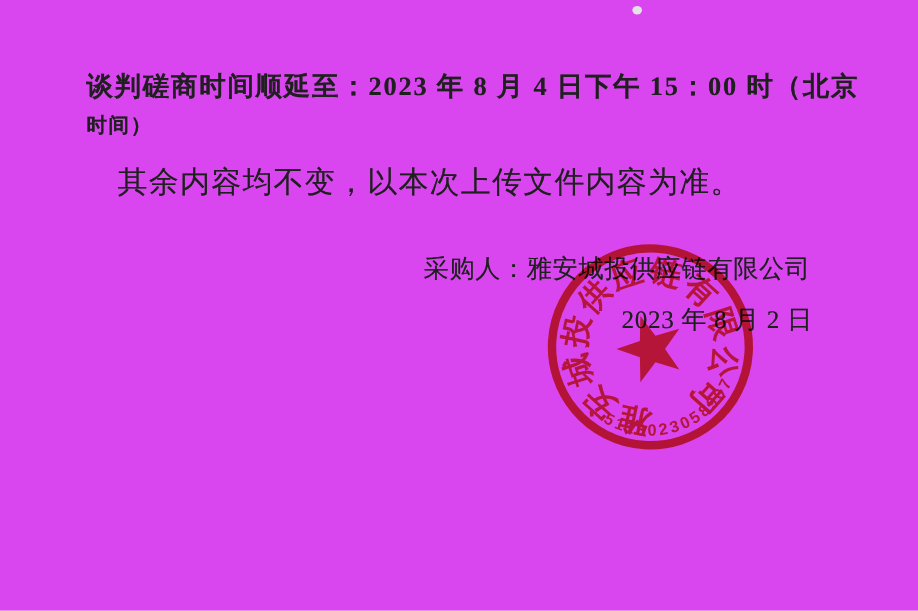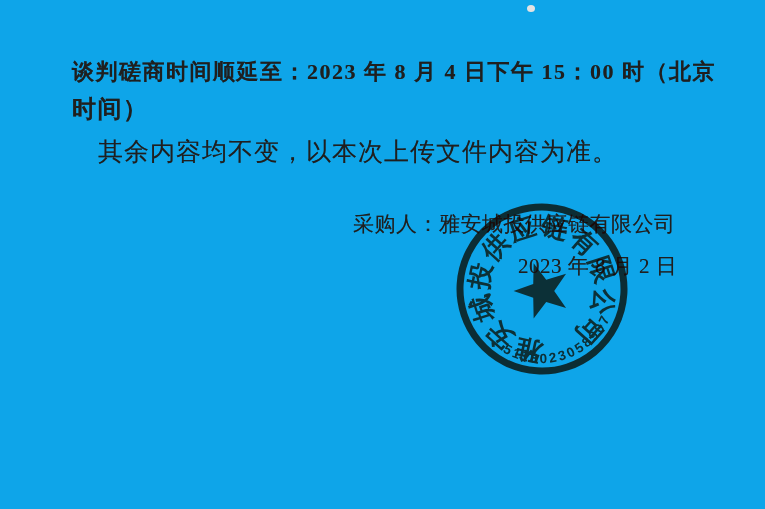--- a/index.html
+++ b/index.html
@@ -3,34 +3,34 @@
 <meta charset="utf-8">
 <style>
   html, body { margin: 0; padding: 0; }
   body {
     width: 765px; height: 509px;
     background: #ffffff;
     position: relative;
     overflow: hidden;
     font-family: "Liberation Serif", "DejaVu Serif", serif;
   }
-  .page { position: absolute; inset: 0; background: #0ea5e9; padding-left: 16px; }
+  .page { position: absolute; inset: 0; background: #d946ef; padding-left: 16px; }
   .doc-line {
     position: absolute;
     color: #1f1f1f;
     white-space: pre;
     text-shadow: 0 0 0.5px rgba(40,40,40,0.55);
   }
   .line-heading {
     left: 72px; top: 57px;
     font-size: 22px; font-weight: bold; letter-spacing: 1.5px;
   }
   .line-heading2 {
     left: 72px; top: 93px;
-    font-size: 24px; font-weight: bold; letter-spacing: 1.5px;
+    font-size: 17px; font-weight: bold; letter-spacing: 1.5px;
   }
   .line-body {
     left: 98px; top: 135px;
     font-size: 25px; font-weight: normal; letter-spacing: 1px;
   }
   .line-purchaser {
     left: 353px; top: 210px;
     font-size: 21px; font-weight: normal; letter-spacing: 0.5px;
   }
   .line-date {

